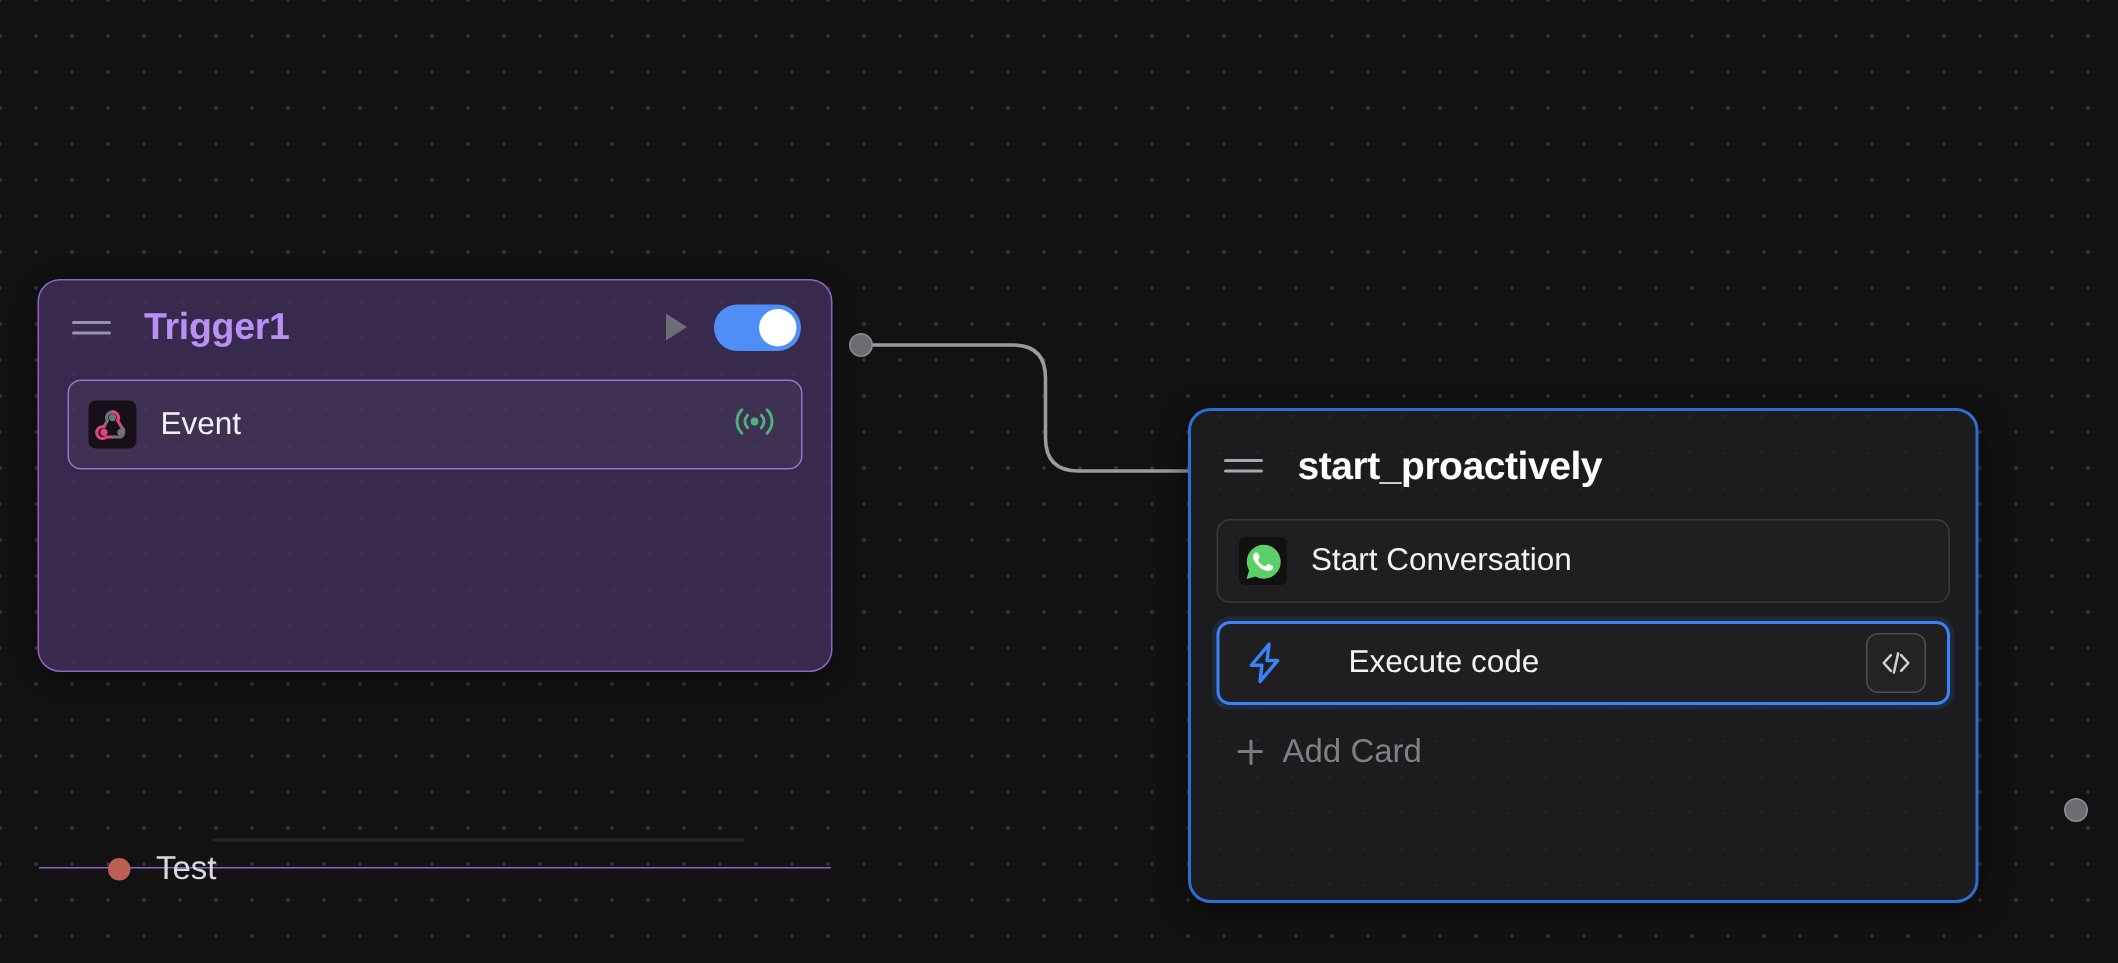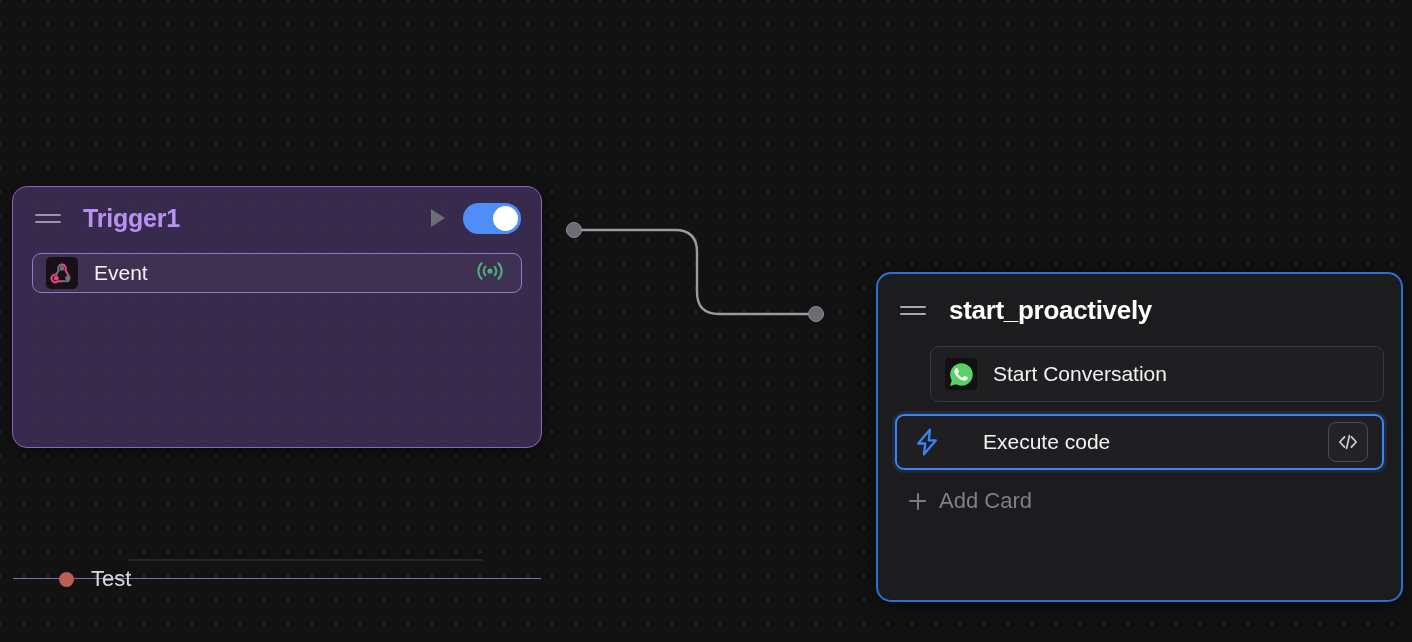--- a/index.html
+++ b/index.html
@@ -29,21 +29,21 @@
 
   
   .node {
     position: absolute;
     box-sizing: border-box;
     border-radius: 15px;
   }
 
   
   .node-trigger {
-    left: 12px;
+    left: 25px;
     top: 186px;
     width: 530px;
     height: 262px;
     background: #372a4c;
     border: 1.5px solid #8e63c4;
     box-shadow: 0 3px 14px rgba(0,0,0,0.45);
     background-image: radial-gradient(circle, rgba(255,255,255,0.035) 1.3px, transparent 1.4px);
     background-size: 24px 24px;
     background-position: 11px 2px;
   }
@@ -108,21 +108,21 @@
     width: 25px;
     height: 25px;
     border-radius: 50%;
     background: #ffffff;
   }
 
   
   .event-card {
     position: relative;
     margin: 4px 19px 0 19px;
-    height: 40px;
+    height: 60px;
     box-sizing: border-box;
     border: 1.2px solid #9a74cd;
     border-radius: 9px;
     background: rgba(255,255,255,0.035);
     display: flex;
     align-items: center;
     padding: 0 16px 0 13px;
     cursor: pointer;
   }
   .webhook-badge {
@@ -179,21 +179,21 @@
     flex: none;
   }
   .test-label {
     margin-left: 17px;
     font-size: 22px;
     color: #d9d9de;
   }
 
   
   .node-proactive {
-    left: 876px;
+    left: 792px;
     top: 272px;
     width: 527px;
     height: 330px;
     background: #1c1c1e;
     border: 2px solid #2c6fd1;
     box-shadow: 0 4px 18px rgba(0,0,0,0.55);
     background-image: radial-gradient(circle, rgba(255,255,255,0.03) 1.3px, transparent 1.4px);
     background-size: 24px 24px;
     background-position: 8px 16px;
   }
@@ -221,21 +221,20 @@
     height: 56px;
     border-radius: 9px;
     display: flex;
     align-items: center;
     padding: 0 14px 0 14px;
     cursor: pointer;
   }
   .card-row.plain {
     border: 1px solid #3a3a3d;
     background: #1f1f21;
-    margin-left: 35px;
   }
   .card-row.selected {
     border: 2px solid #3b82f6;
     background: #1f1f21;
     margin-top: 12px;
     box-shadow: 0 0 0 3px rgba(59,130,246,0.13);
     gap: 24px;
   }
   .wa-badge {
     width: 32px;

